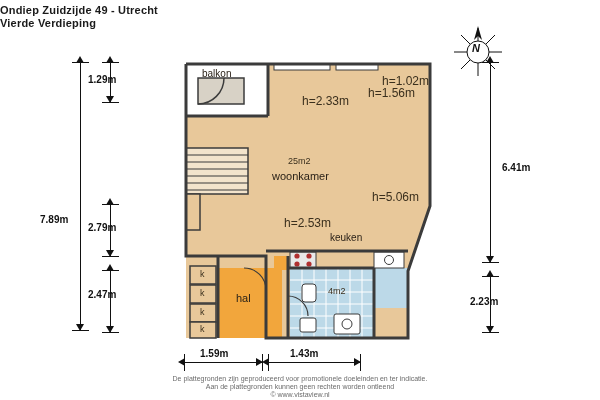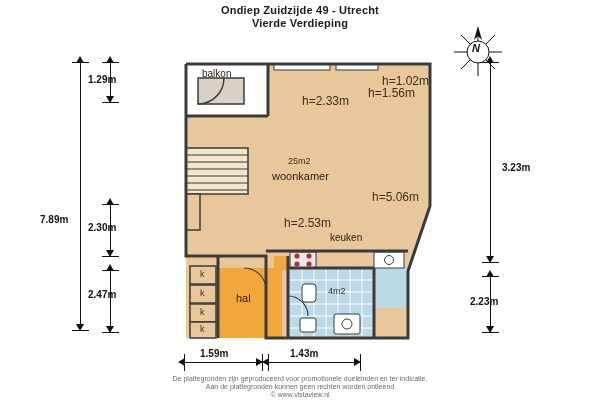--- a/index.html
+++ b/index.html
@@ -1,19 +1,19 @@
 <!DOCTYPE html>
 <html><head>
 <meta charset="utf-8">
 <style>
   html,body{margin:0;padding:0;}
   body{width:600px;height:400px;background:#ffffff;font-family:"Liberation Sans",sans-serif;overflow:hidden;position:relative;}
   #root{position:absolute;inset:0;}
   .abs{position:absolute;}
-  .ttl{width:100%;text-align:center;font-weight:bold;font-size:11px;color:#1a1a1a;letter-spacing:.2px;}
+  .ttl{width:100%;text-align:left;font-weight:bold;font-size:11px;color:#1a1a1a;letter-spacing:.2px;}
   .dimtxt{font-size:10px;color:#111;white-space:nowrap;}
   .dimtxt.b{font-weight:bold;}
   .roomtxt{font-size:9px;color:#3a2f1d;white-space:nowrap;}
   .roomname{font-size:10px;color:#2b2218;white-space:nowrap;}
   .htxt{font-size:12px;color:#3a2f1d;white-space:nowrap;}
   .foot{width:100%;text-align:center;font-size:7px;color:#6b6b6b;line-height:1.45;}
   
   .hline{height:1px;background:#111;}
   .vline{width:1px;background:#111;}
   svg{display:block;}
@@ -70,21 +70,21 @@
   </div>
 
   <div class="abs" style="left:100px;top:198px;width:20px;height:64px;">
     <div class="abs vline" style="left:10px;top:6px;height:52px;"></div>
     <div class="abs hline" style="left:2px;top:6px;width:17px;"></div>
     <div class="abs hline" style="left:2px;top:58px;width:17px;"></div>
     <div class="abs" style="left:6px;top:0px;width:0;height:0;border-left:4px solid transparent;border-right:4px solid transparent;border-bottom:7px solid #111;"></div>
     <div class="abs" style="left:6px;top:52px;width:0;height:0;border-left:4px solid transparent;border-right:4px solid transparent;border-top:7px solid #111;"></div>
   </div>
   <div class="abs dimtxt b" style="left:88px;top:222px;">
-    <span>2.30m</span>
+    <span>2.79m</span>
   </div>
 
   <div class="abs" style="left:100px;top:264px;width:20px;height:74px;">
     <div class="abs vline" style="left:10px;top:6px;height:62px;"></div>
     <div class="abs hline" style="left:2px;top:6px;width:17px;"></div>
     <div class="abs hline" style="left:2px;top:68px;width:17px;"></div>
     <div class="abs" style="left:6px;top:0px;width:0;height:0;border-left:4px solid transparent;border-right:4px solid transparent;border-bottom:7px solid #111;"></div>
     <div class="abs" style="left:6px;top:62px;width:0;height:0;border-left:4px solid transparent;border-right:4px solid transparent;border-top:7px solid #111;"></div>
   </div>
   <div class="abs dimtxt b" style="left:88px;top:289px;">
@@ -92,21 +92,21 @@
   </div>
 
   <div class="abs" style="left:480px;top:56px;width:20px;height:212px;">
     <div class="abs vline" style="left:10px;top:6px;height:200px;"></div>
     <div class="abs hline" style="left:2px;top:6px;width:17px;"></div>
     <div class="abs hline" style="left:2px;top:206px;width:17px;"></div>
     <div class="abs" style="left:6px;top:0px;width:0;height:0;border-left:4px solid transparent;border-right:4px solid transparent;border-bottom:7px solid #111;"></div>
     <div class="abs" style="left:6px;top:200px;width:0;height:0;border-left:4px solid transparent;border-right:4px solid transparent;border-top:7px solid #111;"></div>
   </div>
   <div class="abs dimtxt b" style="left:502px;top:162px;">
-    <span>3.23m</span>
+    <span>6.41m</span>
   </div>
 
   <div class="abs" style="left:480px;top:270px;width:20px;height:68px;">
     <div class="abs vline" style="left:10px;top:6px;height:56px;"></div>
     <div class="abs hline" style="left:2px;top:6px;width:17px;"></div>
     <div class="abs hline" style="left:2px;top:62px;width:17px;"></div>
     <div class="abs" style="left:6px;top:0px;width:0;height:0;border-left:4px solid transparent;border-right:4px solid transparent;border-bottom:7px solid #111;"></div>
     <div class="abs" style="left:6px;top:56px;width:0;height:0;border-left:4px solid transparent;border-right:4px solid transparent;border-top:7px solid #111;"></div>
   </div>
   <div class="abs dimtxt b" style="left:470px;top:296px;">

